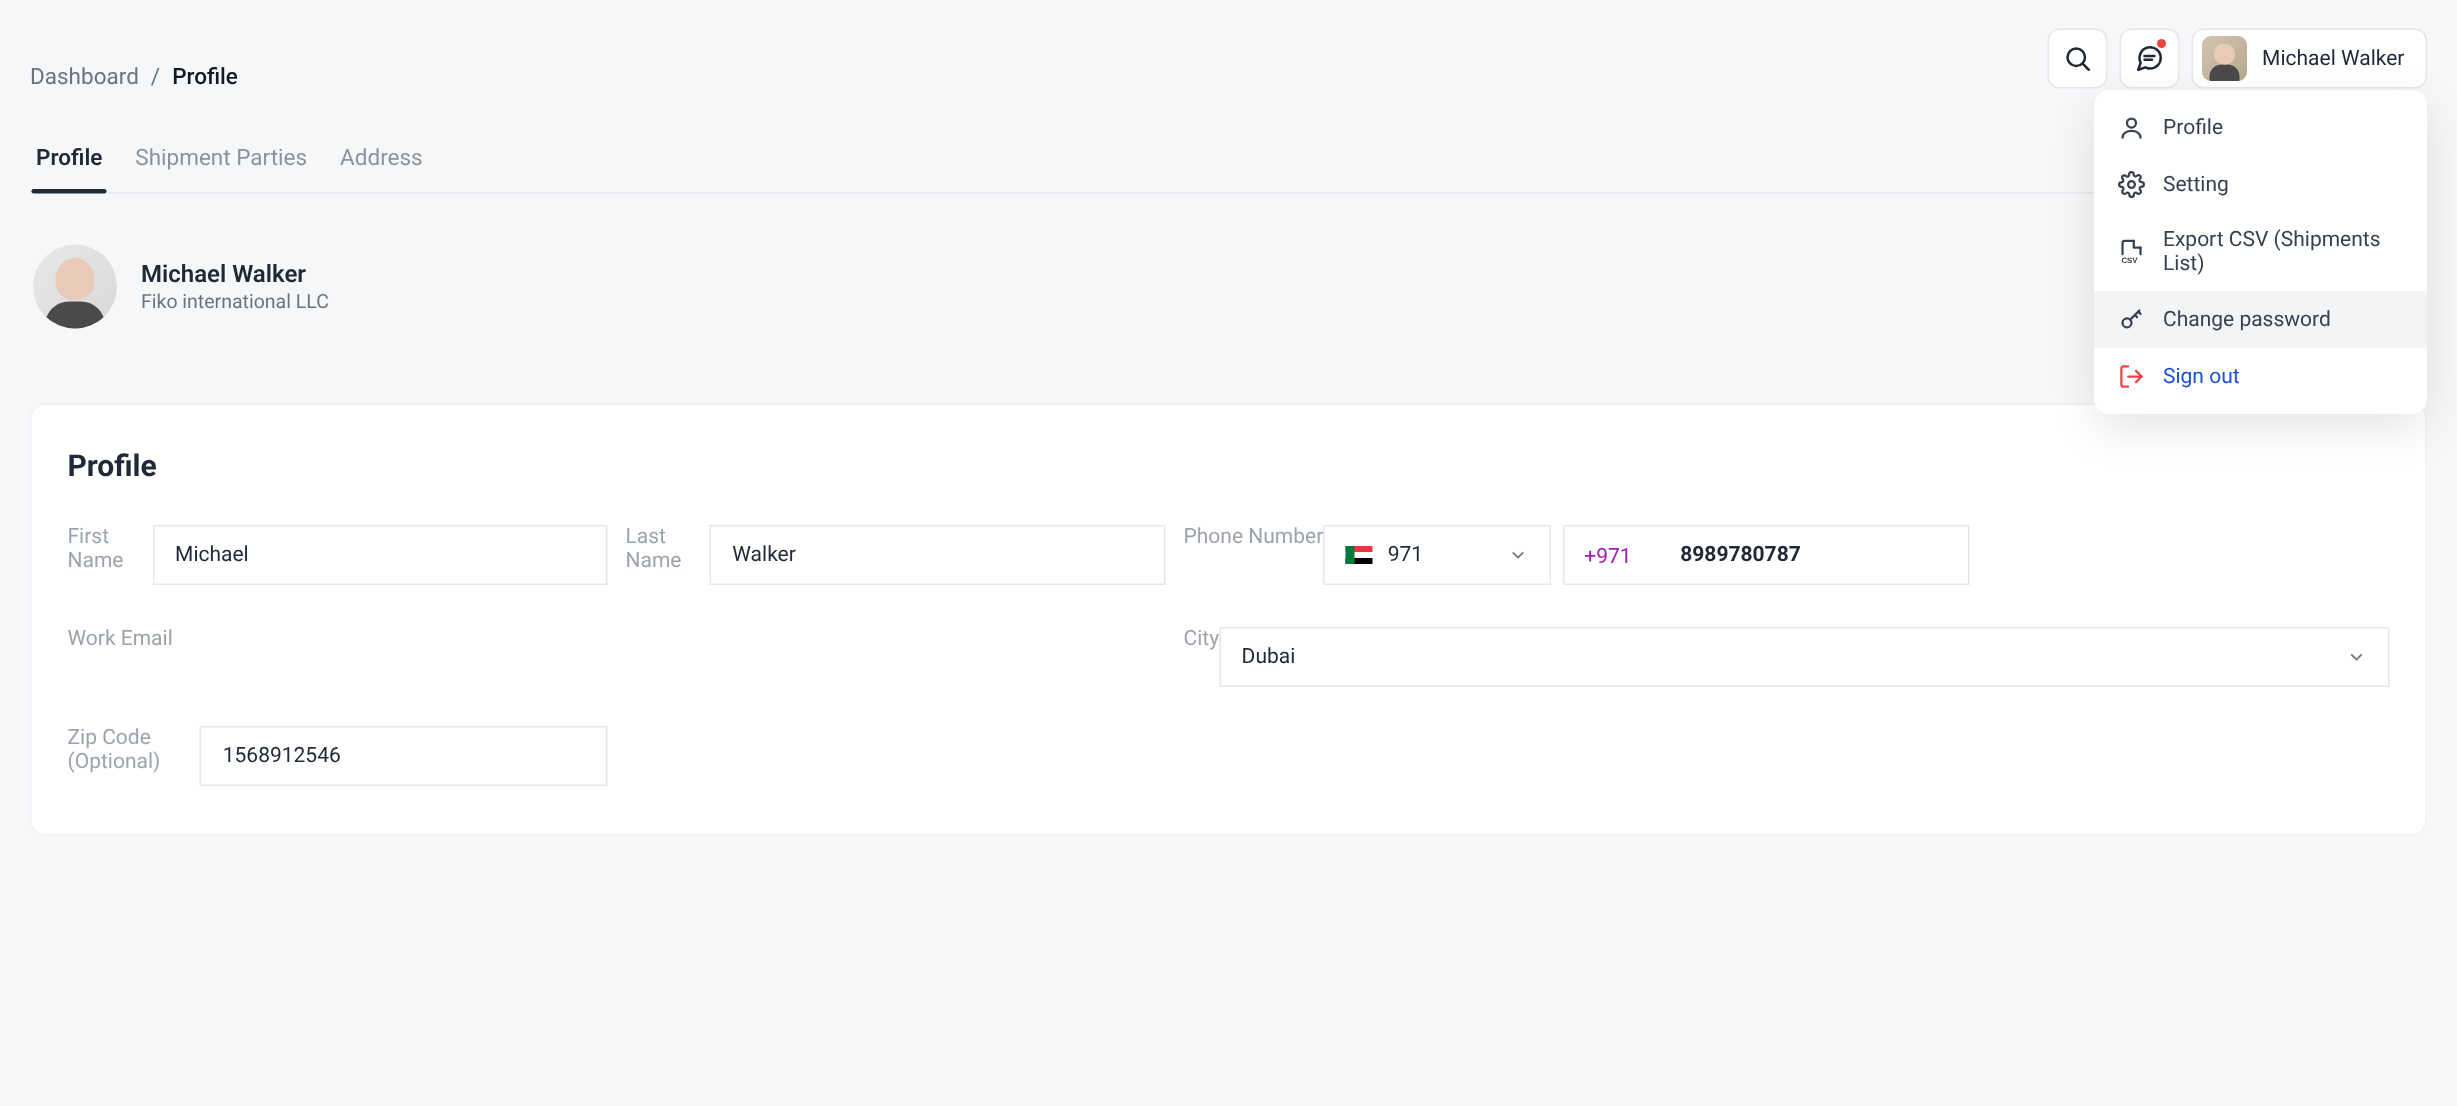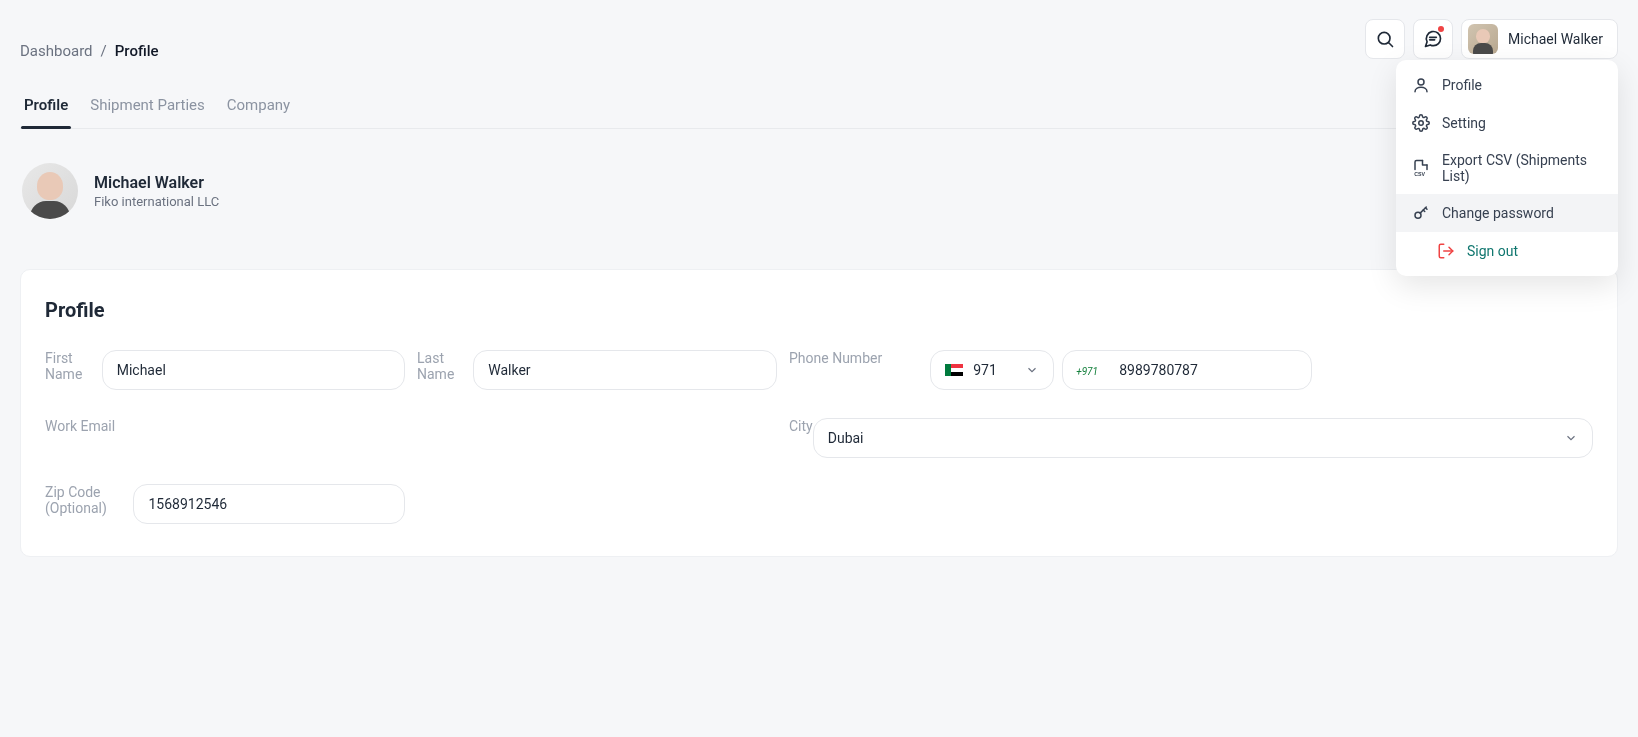--- a/index.html
+++ b/index.html
@@ -111,41 +111,41 @@
   .form-grid {
     display: grid;
     grid-template-columns: 360px 360px 1fr;
     gap: 26px 12px;
   }
   .field { display: flex; flex-direction: row; }
   .field label { font-size: 14px; color: #9ca3af; margin-bottom: 10px; }
   .input, .select {
     height: 40px;
     border: 1px solid #e5e7eb;
-    border-radius: 14px;
+    border-radius: 0;
     padding: 0 14px;
     font-size: 14px;
     color: #1f2937;
     background: #fff;
     display: flex;
     align-items: center;
     width: 100%;
   }
   .select { justify-content: space-between; cursor: pointer; }
   .select .left { display: flex; align-items: center; gap: 10px; }
   .flag {
     width: 18px; height: 12px; display: inline-block; position: relative; background: linear-gradient(to bottom, #ef3340 33%, #fff 33%, #fff 66%, #000 66%);
   }
   .flag::before { content: ""; position: absolute; left: 0; top: 0; bottom: 0; width: 6px; background: #007a3d; }
 
   .phone-row { display: flex; gap: 8px; }
-  .phone-code { width: 124px; margin-left: 48px; }
+  .phone-code { width: 152px; }
   .phone-input { position: relative; flex: 1; }
-  .phone-input .prefix { position: absolute; left: 14px; top: 50%; transform: translateY(-50%); color: #15803d; font-size: 10px; pointer-events: none; font-style: italic;}
-  .phone-input input { padding-left: 56px; }
+  .phone-input .prefix { position: absolute; left: 14px; top: 50%; transform: translateY(-50%); color: #a21caf; font-size: 14px; pointer-events: none;}
+  .phone-input input { padding-left: 77px; font-weight: bold; }
 
   .span-2 { grid-column: span 2; }
   .span-3 { grid-column: 1 / -1; }
   .right-col { grid-column: 3; }
 
   
   .dropdown {
     position: absolute;
     top: 60px;
     right: 20px;
@@ -157,21 +157,21 @@
     z-index: 50;
   }
   .dropdown-item {
     display: flex; align-items: center; gap: 12px;
     padding: 10px 16px;
     font-size: 14px;
     color: #374151;
     cursor: pointer;
   }
   .dropdown-item.hover { background: #f3f4f6; }
-  .dropdown-item.signout { color: #0f766e; margin-left: 25px; }
+  .dropdown-item.signout { color: #1d4ed8; }
   .dropdown-item svg { flex-shrink: 0; }
 
   input.input { outline: none; font-family: inherit; }
   input.input::placeholder { color: #9ca3af; }
 
   .chevron { color: #6b7280; }
 </style>
 </head>
 <body>
 
@@ -199,21 +199,21 @@
     <div class="user-chip">
       <div class="avatar-sm"></div>
       <span>Michael Walker</span>
     </div>
   </div>
 </div>
 
 <div class="tabs">
   <div class="tab active">Profile</div>
   <div class="tab">Shipment Parties</div>
-  <div class="tab">Company</div>
+  <div class="tab">Address</div>
 </div>
 
 <div class="profile-header">
   <div class="profile-left">
     <div class="avatar-lg"></div>
     <div>
       <div class="name">Michael Walker</div>
       <div class="company">Fiko international LLC</div>
     </div>
   </div>

